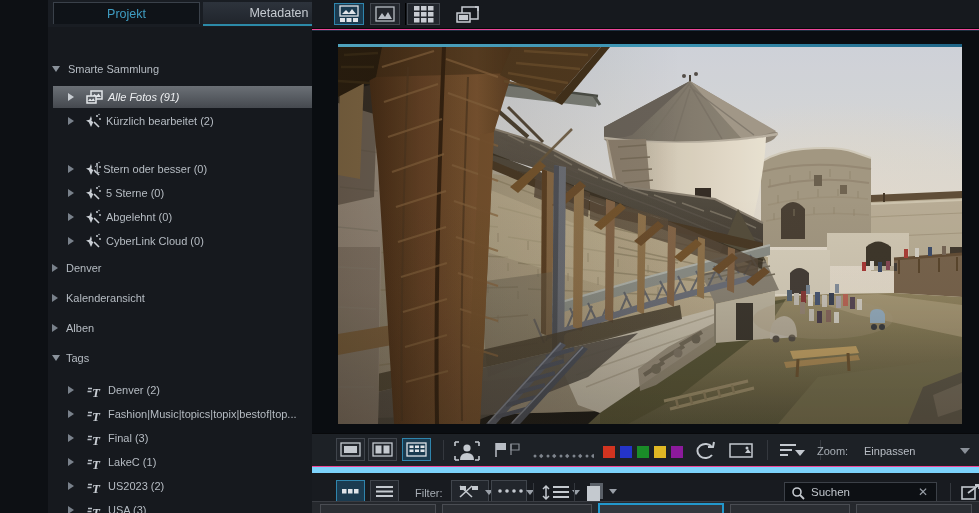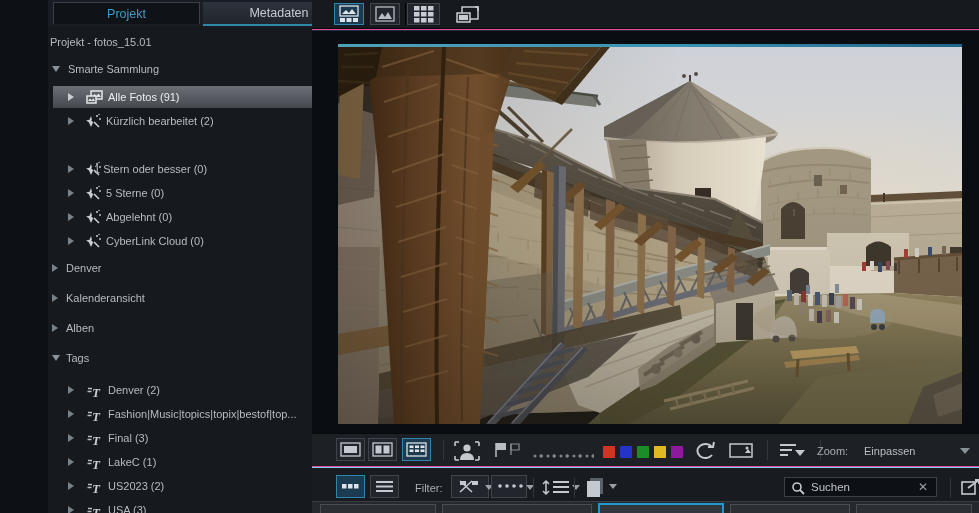--- a/index.html
+++ b/index.html
@@ -29,56 +29,55 @@
 #main { position:absolute; left:312px; top:0; width:667px; height:513px; background:#ec4899; }
 #ttb { position:absolute; left:0; top:0; width:667px; height:29px; background:#16191e; border-bottom:1px solid #06080a; }
 .tbtn { position:absolute; top:3px; width:30px; height:22px; background:#22262c; border:1px solid #42474e; }
 .tbtn.act { background:#1b3b50; border:1px solid #2f85ad; }
 #viewer { position:absolute; left:0; top:30px; width:667px; height:403px; background:#0a0d11; border-top:1px solid #1d3040; }
 #photoframe { position:absolute; left:26px; top:13px; width:624px; height:380px; }
 #phototop { position:absolute; left:0; top:0; width:624px; height:3px; background:linear-gradient(90deg,#4fa2bc,#3a93b2 55%,#1e6486); }
 
 
 #bar1 { position:absolute; left:0; top:433px; width:667px; height:33px; background:#1d2126; border-top:1px solid #08090b; }
-#bar2 { position:absolute; left:0; top:467px; width:667px; height:34px; background:#181b20; border-top:1px solid #7dd3fc; }
+#bar2 { position:absolute; left:0; top:467px; width:667px; height:34px; background:#181b20; border-top:6px solid #7dd3fc; }
 #strip { position:absolute; left:0; top:501px; width:667px; height:12px; background:#25282d; border-top:1px solid #3a3d43; }
 .bbtn { position:absolute; top:4px; width:29px; height:23px; background:#22262c; border:1px solid #40454c; }
 .bbtn.act { background:#1b3b50; border:1px solid #2f85ad; }
 .sep { position:absolute; top:6px; width:1px; height:20px; background:#34383e; }
 .lbl { position:absolute; color:#a7adb4; font-size:11px; }
 </style>
 </head>
 <body>
 <div id="stage">
 
   <div id="left">
     <div id="tabbar">
       <div class="tab" id="tab1">Projekt</div>
       <div class="tab" id="tab2">Metadaten</div>
       <div id="tabline"></div>
     </div>
     <div class="row" style="top:31px;">
-        <span class="rowtxt" style="left:2px;">Projekt - fotos_15.01</span>
         <span class="plus"></span>
       </div>
     <div class="row" style="top:58px;">
         <span class="tri-d" style="left:4px;"></span>
         <span class="rowtxt" style="left:20px;">Smarte Sammlung</span>
         <span class="plus"></span>
       </div>
     <div id="hirow"></div>
     <div class="row" style="top:86px;color:#eceef0;">
         <span class="tri-r" style="left:20px;border-left-color:#c8cdd2;"></span>
         <span class="icon" style="left:37px;"><svg width="19" height="16" viewBox="0 0 19 16">
             <rect x="6" y="2" width="11" height="8" fill="none" stroke="#e4e7ea" stroke-width="1.5"></rect>
             <path d="M7,8 l2.5,-3 2,2 2,-2.5 2.5,3.5 Z" fill="#e4e7ea"></path>
             <rect x="2" y="7" width="9" height="7" fill="#585d63" stroke="#e4e7ea" stroke-width="1.5"></rect>
             <path d="M3,12 l2,-2.5 1.7,1.7 1.6,-2 1.7,2.8 Z" fill="#e4e7ea"></path>
           </svg></span>
-        <span class="rowtxt" style="left:60px;">Alle Fotos (91)</span>
+        <span class="rowtxt" style="left:60px;font-style:italic;">Alle Fotos (91)</span>
       </div>
     <div class="row" style="top:110px;">
         <span class="tri-r" style="left:20px;"></span>
         <span class="icon" style="left:37px;"><svg width="17" height="16" viewBox="0 0 17 16">
             <g fill="#c9ced4">
               <path d="M5,6 L7.2,8.2 L5,13 L2.8,8.2 L0,6.5 L3.5,5.8 L5,2 L6,5.5 Z" transform="translate(1,1)"></path>
               <path d="M9,9 l5,5" stroke="#c9ced4" stroke-width="1.6"></path>
               <circle cx="12" cy="3" r="1"></circle>
               <circle cx="15" cy="6" r="0.9"></circle>
               <circle cx="14" cy="1.5" r="0.7"></circle>

